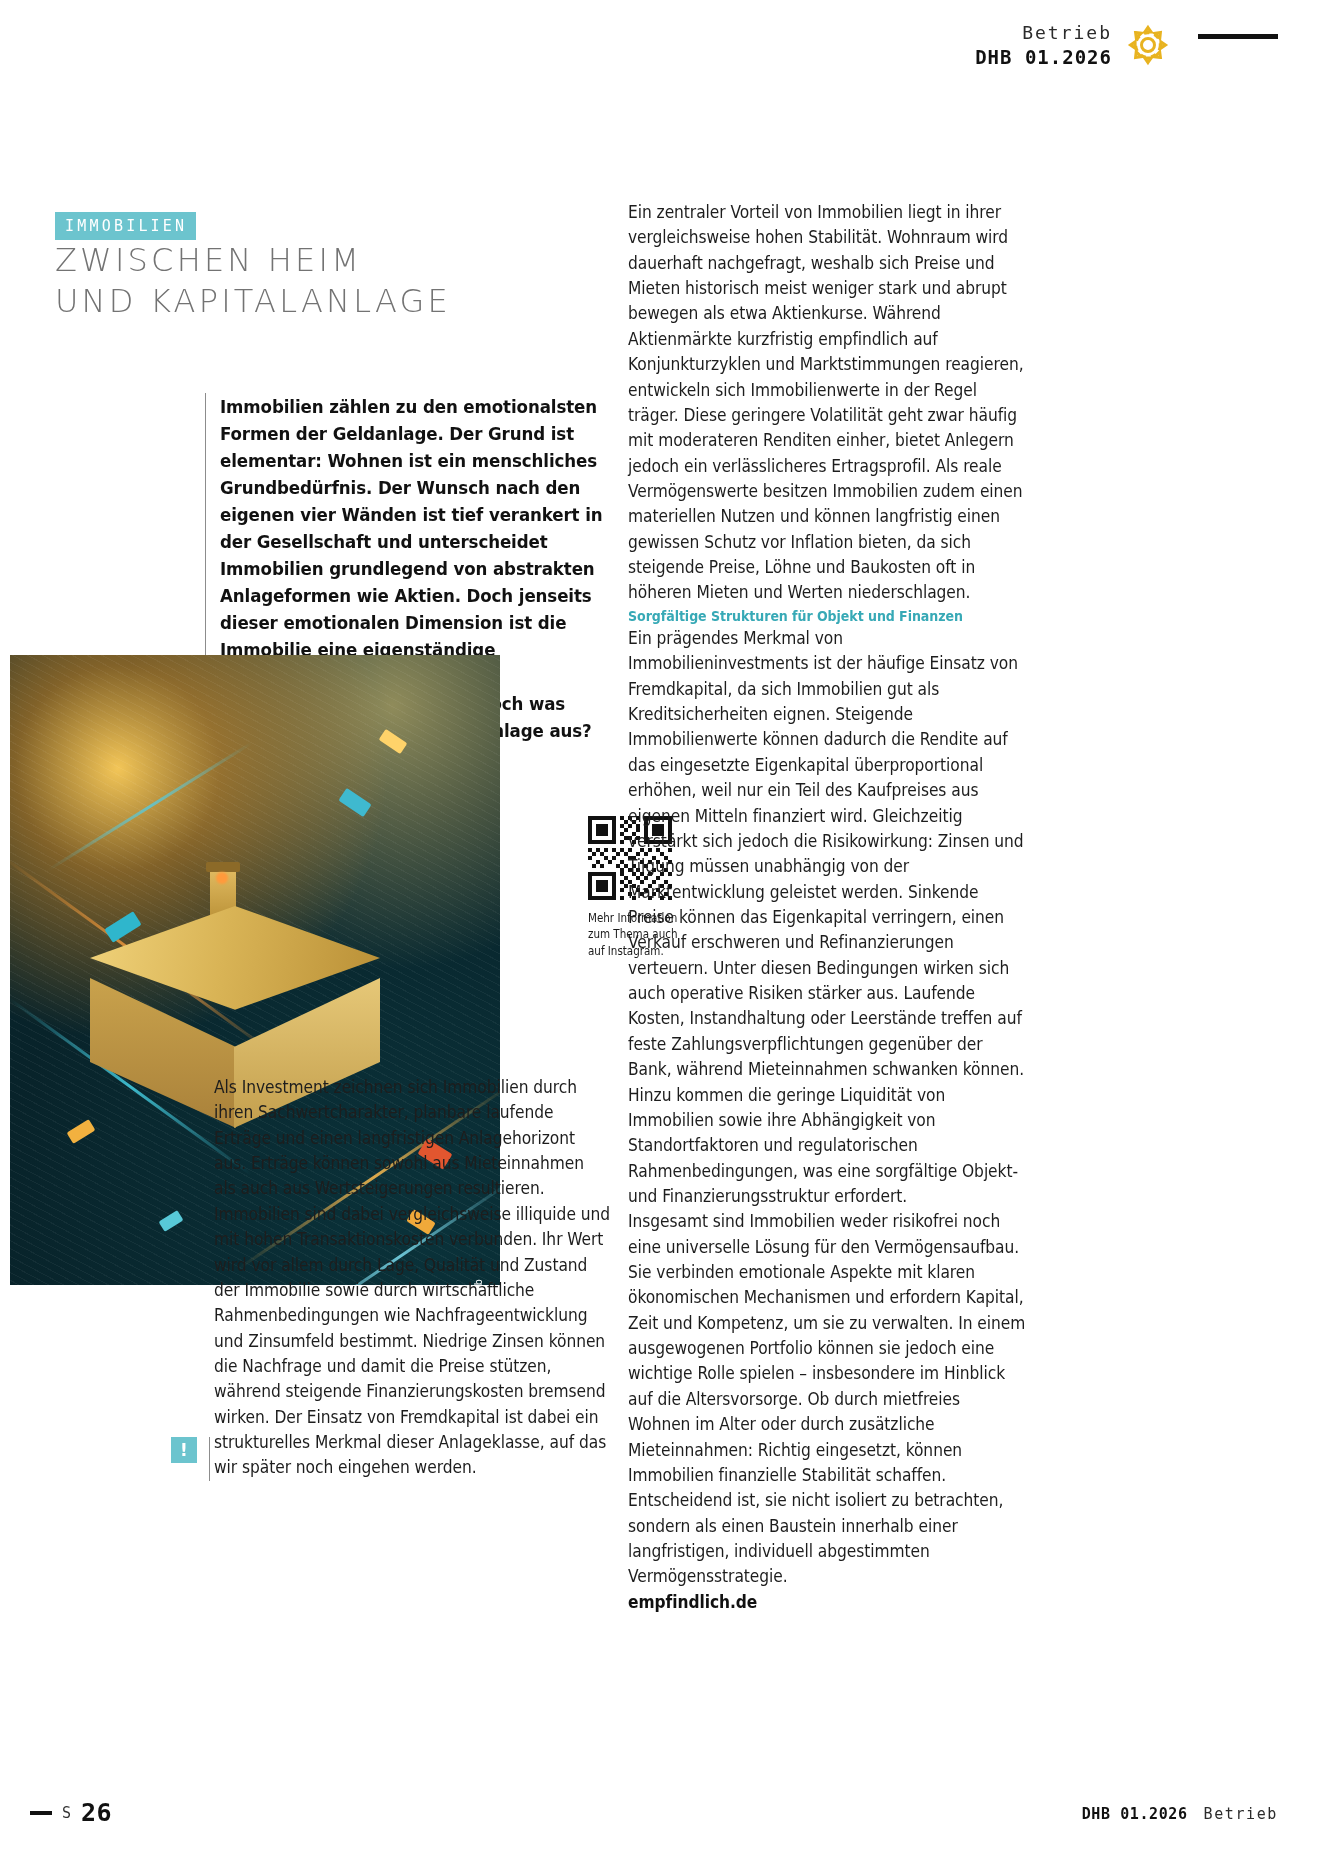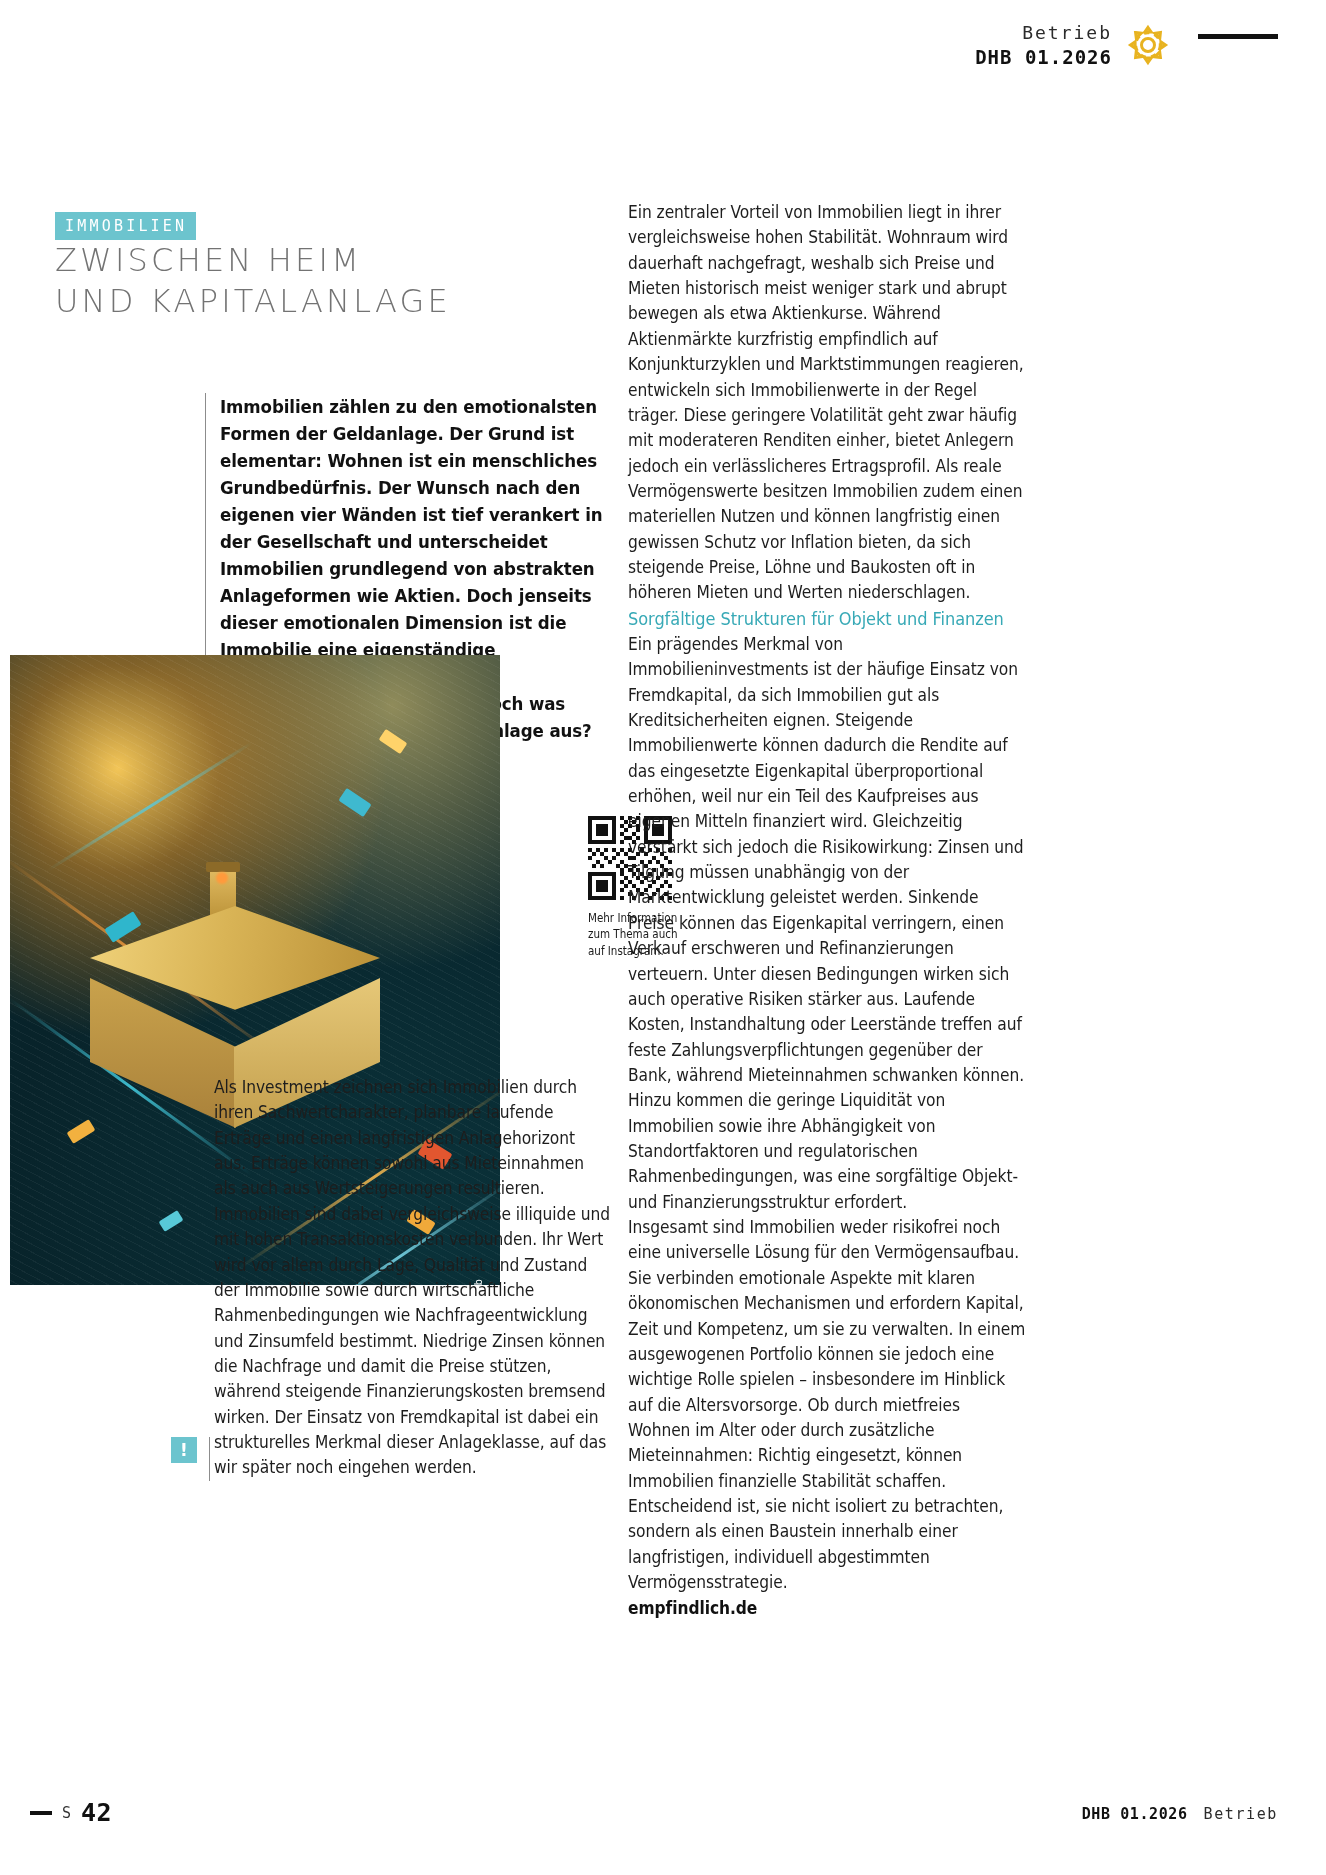--- a/index.html
+++ b/index.html
@@ -168,22 +168,22 @@
     line-height:1.475;
     color:#1d1d1d;
     text-align:left;
     letter-spacing:-0.05px;
   }
   .col p{ margin:0; }
   .col-left{ left:214px; top:1075px; width:396px; }
   .col-right{ left:628px; top:200px; width:398px; }
   .sub{
     color:#37a9b6;
-    font-weight:normal;
-    font-size:18px;
+    font-weight:bold;
+    font-size:14px;
     line-height:1.45;
     margin-top:20px;
     margin-bottom:1px;
   }
   .col-right p + p.body-p{ margin-top:0; }
   .url{ font-weight:bold; color:#111; }
 
   
   .footer-left{
     position:absolute; left:30px; bottom:48px;
@@ -411,18 +411,18 @@
   <p class="body-p">Ein zentraler Vorteil von Immobilien liegt in ihrer vergleichsweise hohen Stabilität. Wohnraum wird dauerhaft nachgefragt, weshalb sich Preise und Mieten historisch meist weniger stark und abrupt bewegen als etwa Aktienkurse. Während Aktienmärkte kurzfristig empfindlich auf Konjunkturzyklen und Marktstimmungen reagieren, entwickeln sich Immobilienwerte in der Regel träger. Diese geringere Volatilität geht zwar häufig mit moderateren Renditen einher, bietet Anlegern jedoch ein verlässlicheres Ertragsprofil. Als reale Vermögenswerte besitzen Immobilien zudem einen materiellen Nutzen und können langfristig einen gewissen Schutz vor Inflation bieten, da sich steigende Preise, Löhne und Baukosten oft in höheren Mieten und Werten niederschlagen.</p>
   <p class="sub">Sorgfältige Strukturen für Objekt und Finanzen</p>
   <p class="body-p">Ein prägendes Merkmal von Immobilieninvestments ist der häufige Einsatz von Fremdkapital, da sich Immobilien gut als Kreditsicherheiten eignen. Steigende Immobilienwerte können dadurch die Rendite auf das eingesetzte Eigenkapital überproportional erhöhen, weil nur ein Teil des Kaufpreises aus eigenen Mitteln finanziert wird. Gleichzeitig verstärkt sich jedoch die Risikowirkung: Zinsen und Tilgung müssen unabhängig von der Marktentwicklung geleistet werden. Sinkende Preise können das Eigenkapital verringern, einen Verkauf erschweren und Refinanzierungen verteuern. Unter diesen Bedingungen wirken sich auch operative Risiken stärker aus. Laufende Kosten, Instandhaltung oder Leerstände treffen auf feste Zahlungsverpflichtungen gegenüber der Bank, während Mieteinnahmen schwanken können. Hinzu kommen die geringe Liquidität von Immobilien sowie ihre Abhängigkeit von Standortfaktoren und regulatorischen Rahmenbedingungen, was eine sorgfältige Objekt- und Finanzierungsstruktur erfordert.</p>
   <p class="body-p">Insgesamt sind Immobilien weder risikofrei noch eine universelle Lösung für den Vermögensaufbau. Sie verbinden emotionale Aspekte mit klaren ökonomischen Mechanismen und erfordern Kapital, Zeit und Kompetenz, um sie zu verwalten. In einem ausgewogenen Portfolio können sie jedoch eine wichtige Rolle spielen – insbesondere im Hinblick auf die Altersvorsorge. Ob durch mietfreies Wohnen im Alter oder durch zusätzliche Mieteinnahmen: Richtig eingesetzt, können Immobilien finanzielle Stabilität schaffen. Entscheidend ist, sie nicht isoliert zu betrachten, sondern als einen Baustein innerhalb einer langfristigen, individuell abgestimmten Vermögensstrategie.</p>
   <p class="url">empfindlich.de</p>
 </div>
 
 <div class="footer-left">
   <span class="foot-dash"></span>
   <span class="foot-s">S</span>
-  <span class="foot-num">42</span>
+  <span class="foot-num">26</span>
 </div>
 <div class="footer-right">
   <span class="foot-issue">DHB 01.2026</span>
   <span class="foot-section">Betrieb</span>
 </div>
 
 </body></html>

